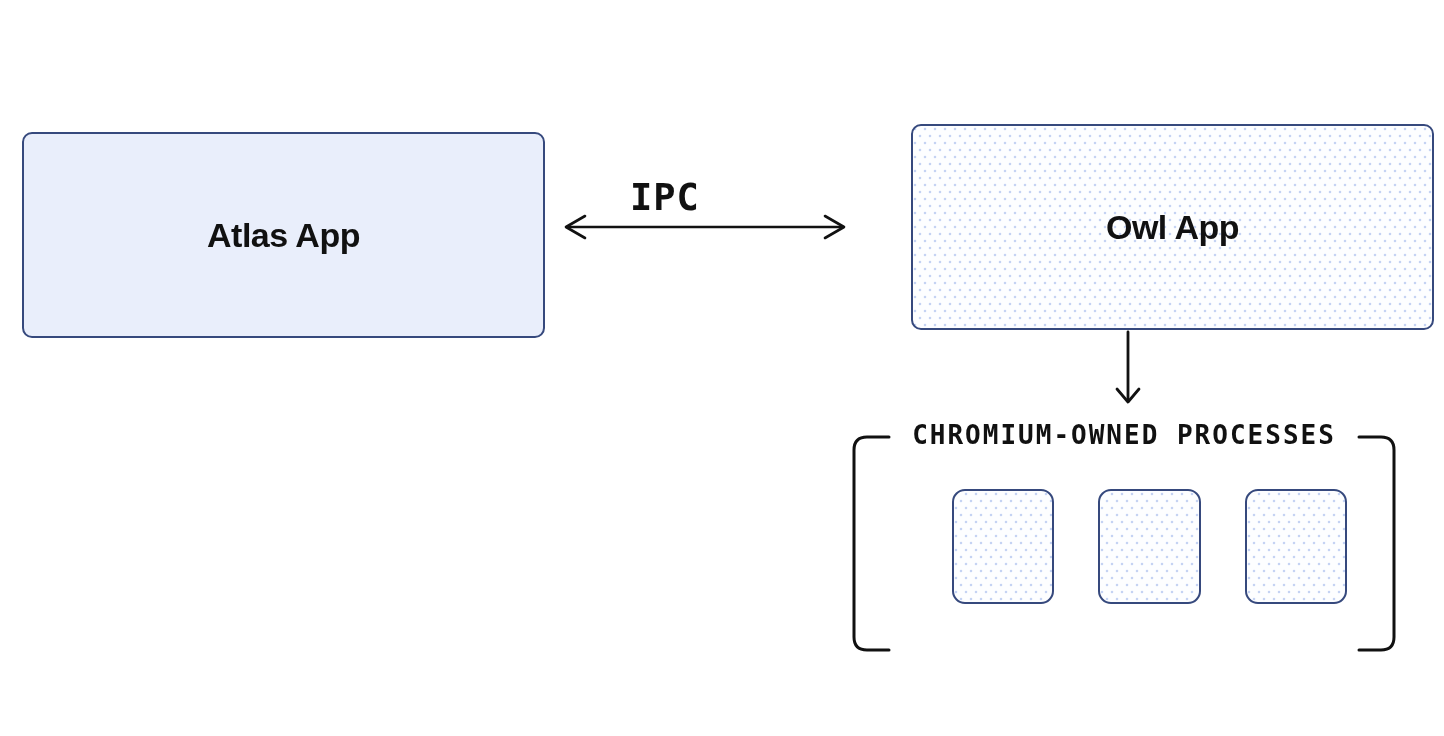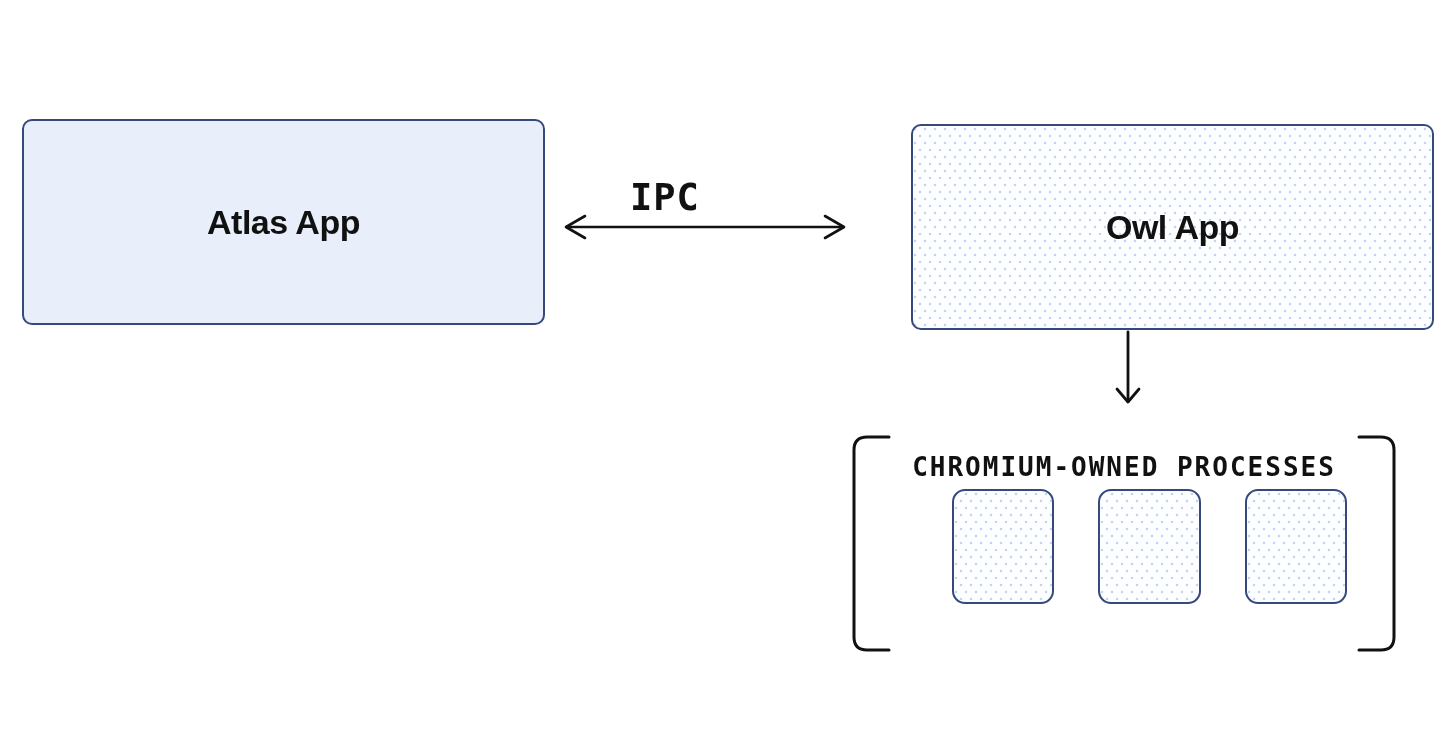--- a/index.html
+++ b/index.html
@@ -24,21 +24,21 @@
     width: 523px; height: 206px;
     border: 2.5px solid var(--border);
     border-radius: 10px;
     display: flex; align-items: center; justify-content: center;
   }
   .node-label {
     font-size: 34px; font-weight: 700;
     letter-spacing: -0.5px;
     color: var(--ink);
   }
-  .atlas { left: 22px; top: 119px; background: var(--atlas-fill); }
+  .atlas { left: 22px; top: 132px; background: var(--atlas-fill); }
   .owl   { left: 867px; top: 124px; }
 
   .dotted {
     background-color: #FDFEFF;
     background-image:
       radial-gradient(circle, var(--dot) 1.45px, transparent 1.6px),
       radial-gradient(circle, var(--dot) 1.45px, transparent 1.6px);
     background-size: 10px 14px;
     background-position: 2px 3px, 7px 10px;
     margin-left: 44px;
@@ -56,21 +56,20 @@
 
   .group-label {
     position: absolute;
     left: 852px; top: 420px; width: 544px;
     text-align: center;
     font-family: "DejaVu Sans Mono", monospace;
     font-size: 26px; font-weight: 700;
     letter-spacing: 2px;
     white-space: nowrap;
     color: var(--ink);
-    margin-top: 32px;
   }
 
   .process-row {
     position: absolute;
     left: 908px; top: 489px;
     width: 439px; height: 115px;
     display: flex; justify-content: space-between;
   }
   .process-box {
     width: 115px; height: 115px;

